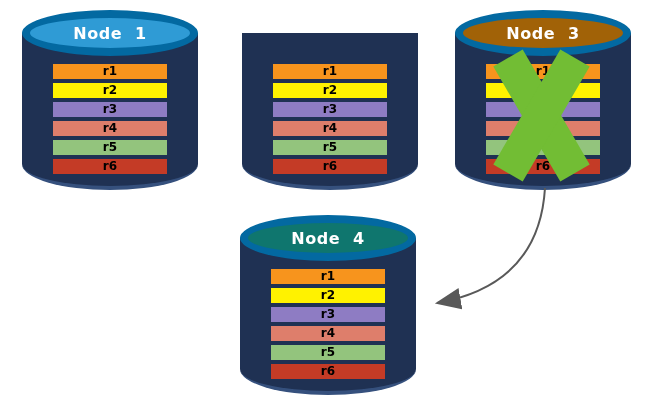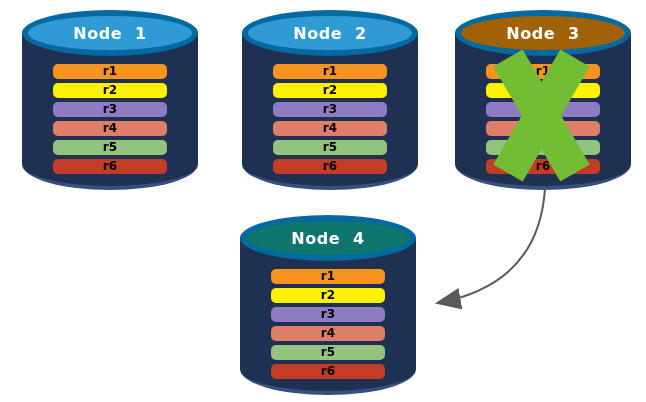--- a/index.html
+++ b/index.html
@@ -22,21 +22,21 @@
     width: 176px; height: 157px;
     border-radius: 0 0 88px 88px / 0 0 26px 26px;
     border-bottom: 4px solid #35507D;
   }
 
   .cyl-top {
     position: absolute;
     left: 0; top: 0;
     width: 176px; height: 46px;
     border-radius: 50%;
-    border: 6px solid #0369a1;
+    border: 8px solid #0369a1;
     display: flex; align-items: center; justify-content: center;
   }
 
   .node-label {
     color: #ffffff;
     font-weight: bold;
     font-size: 16px;
     letter-spacing: 0.5px;
     word-spacing: 7px;
     white-space: pre;
@@ -44,21 +44,21 @@
 
   .rows {
     position: absolute;
     left: 31px; top: 54px;
     width: 114px;
     display: flex; flex-direction: column; gap: 4px;
   }
 
   .row {
     height: 15px;
-    border-radius: 5px;
+    border-radius: 0;
     font-size: 12px;
     font-weight: bold;
     color: #000000;
     text-align: center;
     line-height: 15px;
   }
 
   .overlay, .x-mark {
     position: absolute;
     left: 0; top: 0;
@@ -80,23 +80,20 @@
       <div class="row" style="background: rgb(255, 242, 0);">r2</div>
       <div class="row" style="background: rgb(142, 124, 195);">r3</div>
       <div class="row" style="background: rgb(222, 126, 107);">r4</div>
       <div class="row" style="background: rgb(147, 196, 125);">r5</div>
       <div class="row" style="background: rgb(196, 59, 38);">r6</div>
     </div>
   </div>
 
   <div class="node" style="left:242px; top:10px;">
     <div class="cyl-body" style="background: rgb(31, 49, 83);"></div>
-    <div class="cyl-top" style="background: rgb(47, 155, 213);">
-      <span class="node-label">Node 2</span>
-    </div>
     <div class="rows">
       <div class="row" style="background: rgb(247, 148, 29);">r1</div>
       <div class="row" style="background: rgb(255, 242, 0);">r2</div>
       <div class="row" style="background: rgb(142, 124, 195);">r3</div>
       <div class="row" style="background: rgb(222, 126, 107);">r4</div>
       <div class="row" style="background: rgb(147, 196, 125);">r5</div>
       <div class="row" style="background: rgb(196, 59, 38);">r6</div>
     </div>
   </div>
 

